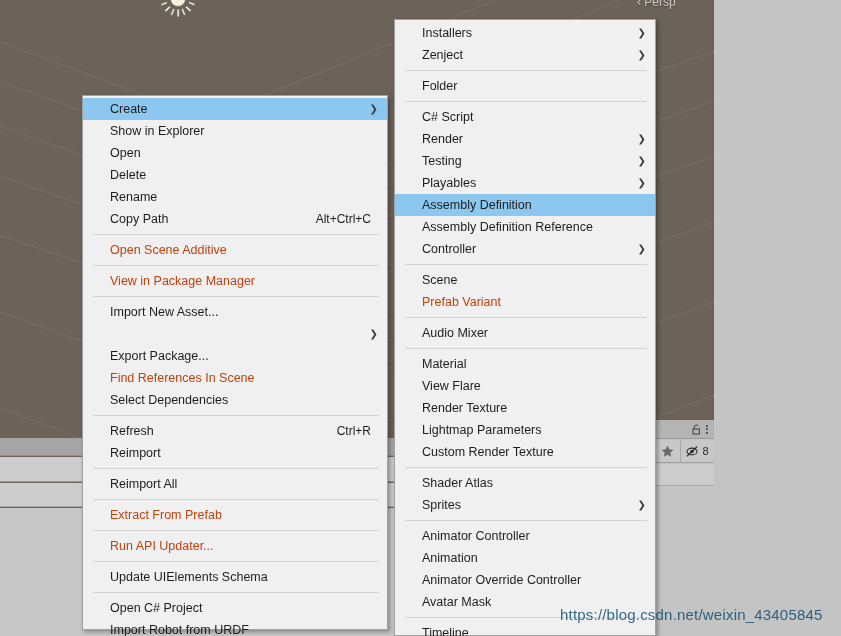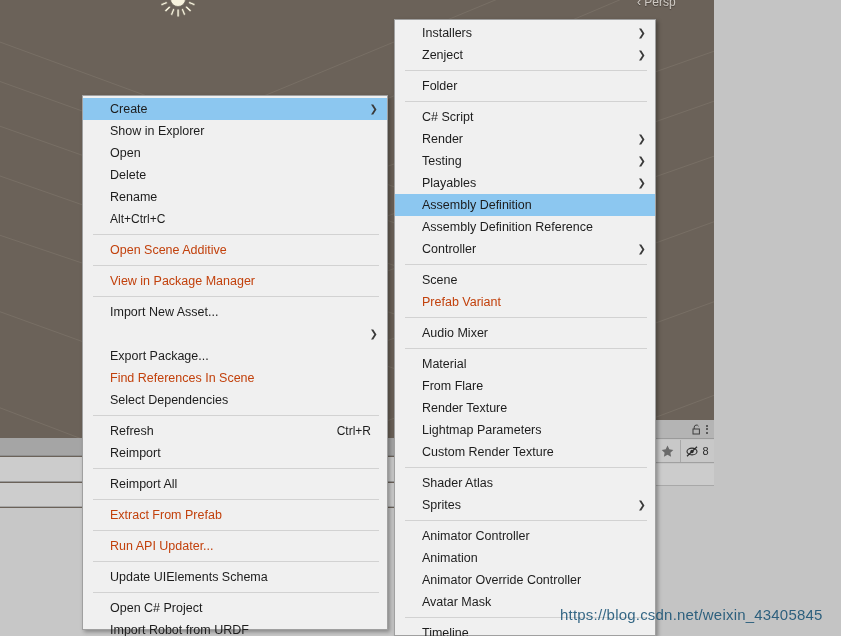--- a/index.html
+++ b/index.html
@@ -211,20 +211,21 @@
       <div class="mi">
         <span class="label">Open</span>
       </div>
       <div class="mi">
         <span class="label">Delete</span>
       </div>
       <div class="mi">
         <span class="label">Rename</span>
       </div>
       <div class="mi">
+        <span class="label">Copy Path</span>
         <span class="shortcut">Alt+Ctrl+C</span>
       </div>
       <div class="sep"></div>
       <div class="mi disabled">
         <span class="label">Open Scene Additive</span>
       </div>
       <div class="sep"></div>
       <div class="mi disabled">
         <span class="label">View in Package Manager</span>
       </div>
@@ -325,21 +326,21 @@
       </div>
       <div class="sep"></div>
       <div class="mi">
         <span class="label">Audio Mixer</span>
       </div>
       <div class="sep"></div>
       <div class="mi">
         <span class="label">Material</span>
       </div>
       <div class="mi">
-        <span class="label">From Flare</span>
+        <span class="label">View Flare</span>
       </div>
       <div class="mi">
         <span class="label">Render Texture</span>
       </div>
       <div class="mi">
         <span class="label">Lightmap Parameters</span>
       </div>
       <div class="mi">
         <span class="label">Custom Render Texture</span>
       </div>

